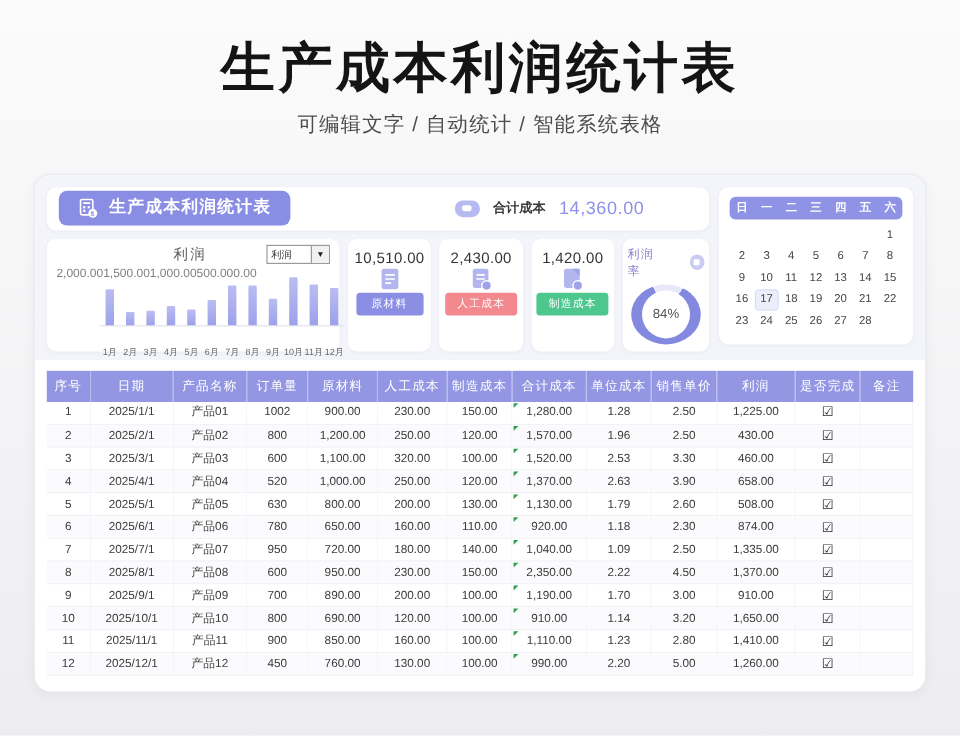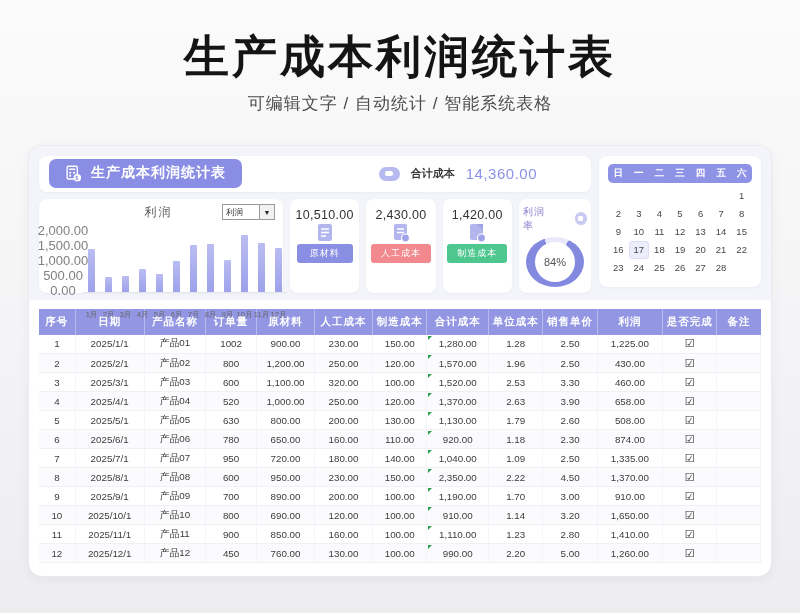--- a/index.html
+++ b/index.html
@@ -38,22 +38,22 @@
 
   .dash-row { display:flex; gap:7px; height:94px; }
   .chart-panel { width:244px; padding:5px 8px 4px; display:flex; flex-direction:column; }
   .chart-top { display:flex; align-items:center; height:17px; }
   .chart-title { flex:1; text-align:center; font-size:12px; color:#5a5a5a; letter-spacing:2px; padding-left:48px; }
   .dropdown { display:flex; border:1px solid #9a9aa2; background:#fff; height:16px; }
   .dropdown .dd-val { width:36px; font-size:8.5px; color:#333; padding:2px 3px 0; overflow:hidden; }
   .dropdown .dd-btn { width:15px; background:#f1f1f1; border-left:1px solid #9a9aa2; font-size:7px; color:#222;
     display:flex; align-items:center; justify-content:center; }
   .chart-body { flex:1; display:flex; margin-top:2px; }
-  .y-axis { width:36px; display:flex; flex-direction:column; justify-content:space-between; align-items:center;
-    padding:0 4px 12px 0; font-size:13px; color:#808080; }
+  .y-axis { width:36px; display:flex; flex-direction:row; justify-content:space-between; align-items:flex-start;
+    padding:0 4px 12px 0; font-size:10px; color:#808080; }
   .bars-wrap { flex:1; display:flex; flex-direction:column; }
   .bars { flex:1; display:flex; align-items:flex-end; justify-content:space-around; border-bottom:1px solid #e3e3ea; }
   .bar { width:7px; border-radius:1px 1px 0 0; background:linear-gradient(180deg,#babdf2,#9da1ea); }
   .x-labels { height:12px; display:flex; justify-content:space-around; font-size:7.5px; color:#666; padding-top:17px; }
   .x-labels span { width:17px; text-align:center; }
 
   .stat-card { flex:1; display:flex; flex-direction:column; align-items:center; padding:9px 4px 8px; }
   .stat-value { font-size:12.5px; color:#333; letter-spacing:.3px; }
   .stat-badge { color:#fff; font-size:9px; padding:3px 10px; border-radius:3px; min-width:56px; text-align:center; letter-spacing:1px; }
 
@@ -68,21 +68,21 @@
 
   .cal-panel { width:162px; padding:8px 9px 10px; }
   .cal-week { display:flex; background:#8f93e6; border-radius:5px; height:19px; align-items:center; margin-bottom:4px; }
   .cal-week span { flex:1; text-align:center; color:#fff; font-size:9.5px; font-weight:bold; }
   .cal-grid { display:flex; flex-wrap:wrap; }
   .cal-day { width:14.28%; height:18px; display:flex; align-items:center; justify-content:center; font-size:9.5px; color:#474747; }
   .cal-day.sel { background:#eceefc; border-radius:4px; box-shadow:inset 0 0 0 1px #dddcf5; }
 
   .table-sec { padding:9px 10px 0; background:#fff; }
   table { width:100%; border-collapse:collapse; table-layout:fixed; }
-  thead th { background:#9296e3; color:#fff; font-size:10.5px; font-weight:bold; height:26px;
+  thead th { background:#9296e3; color:#fff; font-size:10.5px; font-weight:normal; height:26px;
     border-right:1px solid rgba(255,255,255,.35); letter-spacing:1px; }
   thead th:last-child { border-right:none; }
   tbody td { height:19px; text-align:center; font-size:9.8px; color:#3c3c3c; background:#fff;
     border-bottom:1px solid #f0f0f5; border-right:1px solid #f5f5f9; position:relative; }
   tbody tr:nth-child(even) td { background:#fbfbfd; }
   td.formula::before { content:""; position:absolute; left:1px; top:1px; border-style:solid;
     border-width:4px 4px 0 0; border-color:#2e9e4f transparent transparent transparent; }
   .chk { font-size:11px; color:#2b2b2b; cursor:pointer; }
 </style>
 </head>

